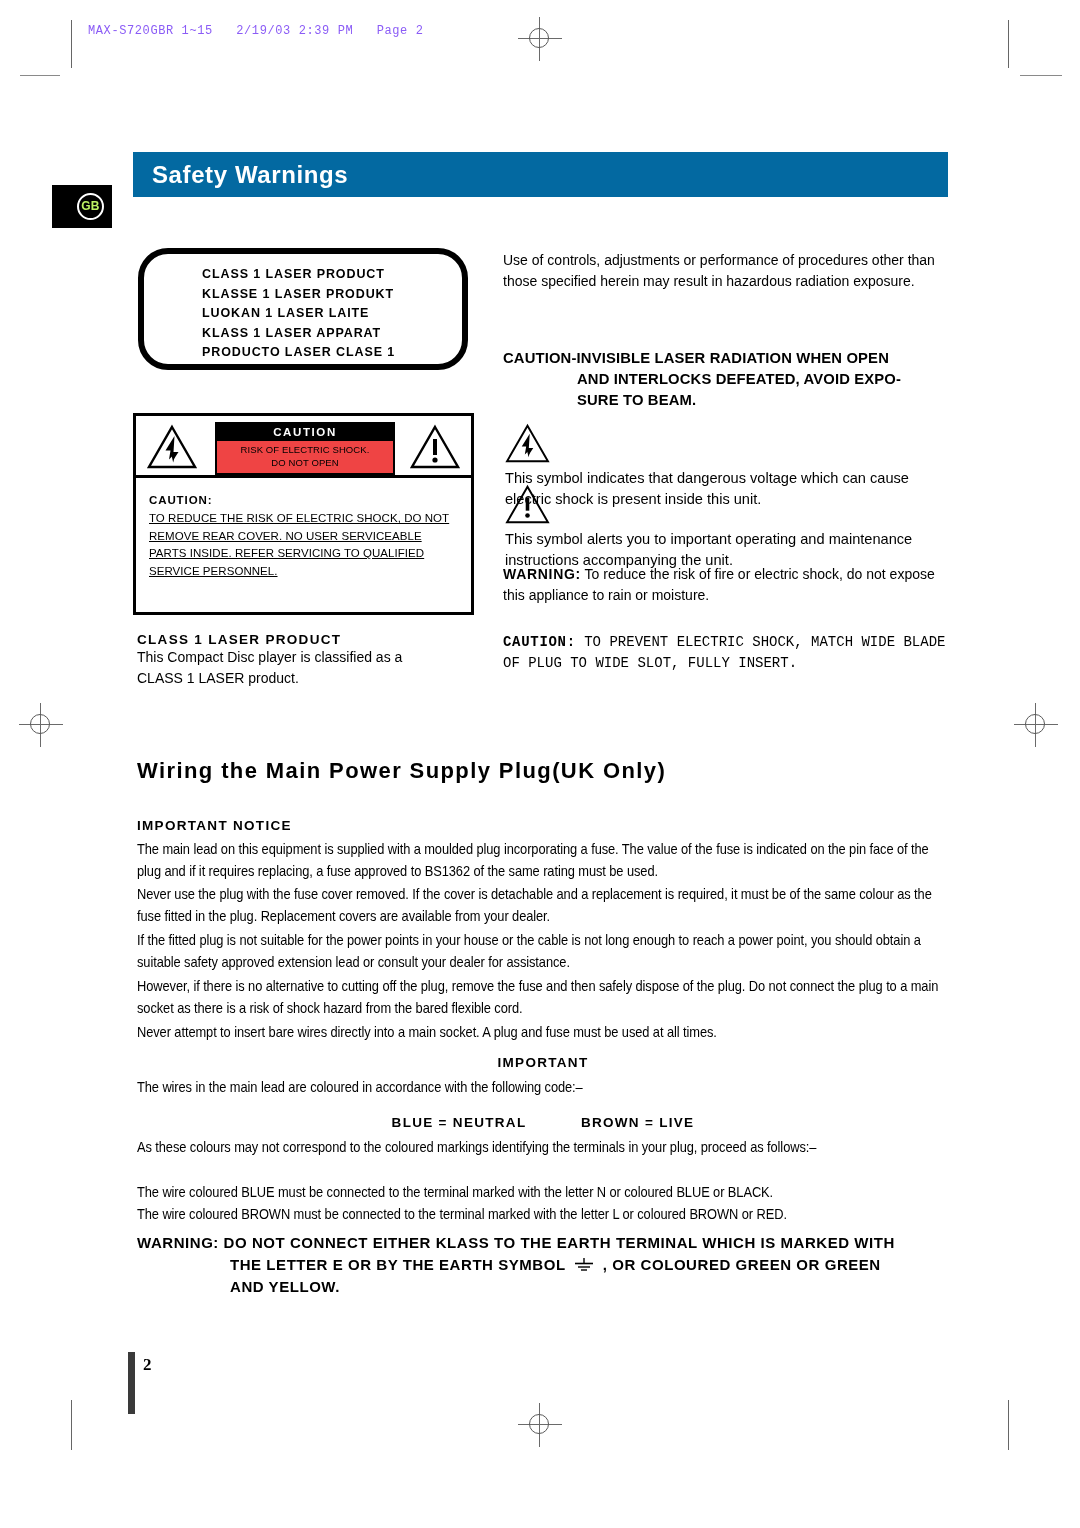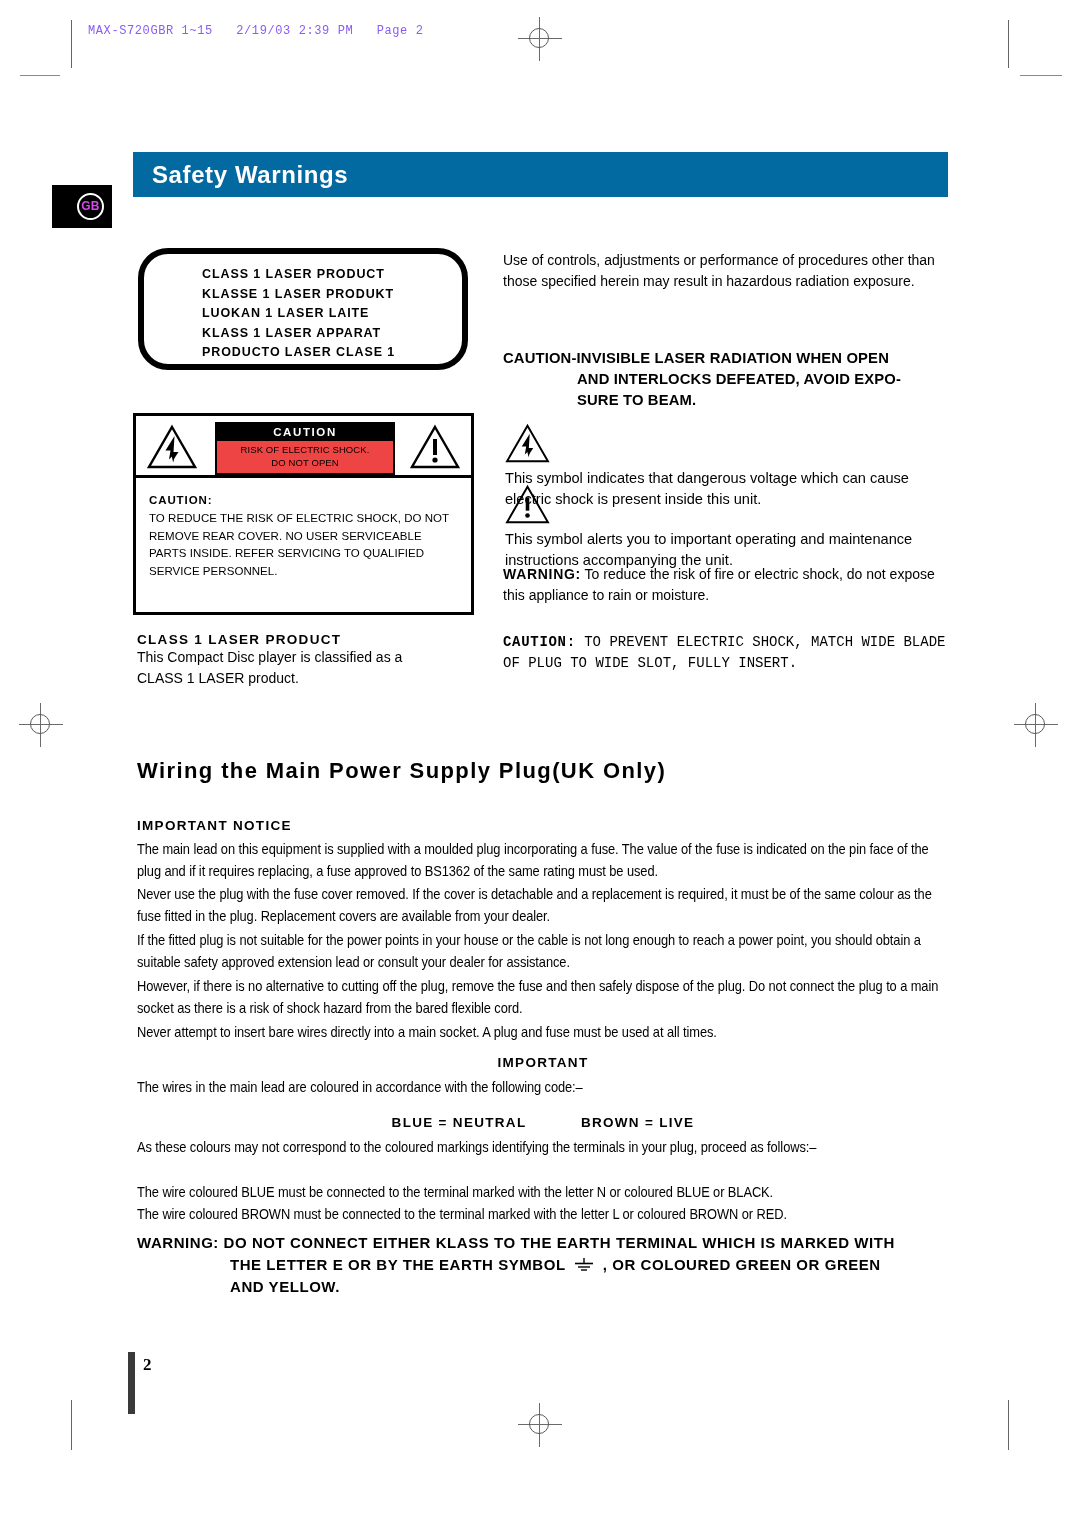--- a/index.html
+++ b/index.html
@@ -97,21 +97,21 @@
   }
   .gbbadge .ring {
     position: absolute;
     right: 8px;
     top: 8px;
     width: 27px;
     height: 27px;
     border: 2px solid #ffffff;
     border-radius: 50%;
     box-sizing: border-box;
-    color: #d946ef;
+    color: #bef264;
     font-size: 12px;
     font-weight: bold;
     line-height: 23px;
     text-align: center;
     letter-spacing: 0.3px;
   }
 
   
   .laserbox {
     position: absolute;
@@ -192,20 +192,21 @@
   .cb-body .lbl {
     font-size: 11.5px;
     font-weight: bold;
     letter-spacing: 0.9px;
     margin-bottom: 4px;
   }
   .cb-body .txt {
     font-size: 11.5px;
     line-height: 17.5px;
     letter-spacing: 0.05px;
+    text-decoration: underline;
   }
 
   
   .abs { position: absolute; }
   .body-para {
     font-size: 14px;
     line-height: 20.5px;
     color: #000000;
   }
   .bold { font-weight: bold; }

